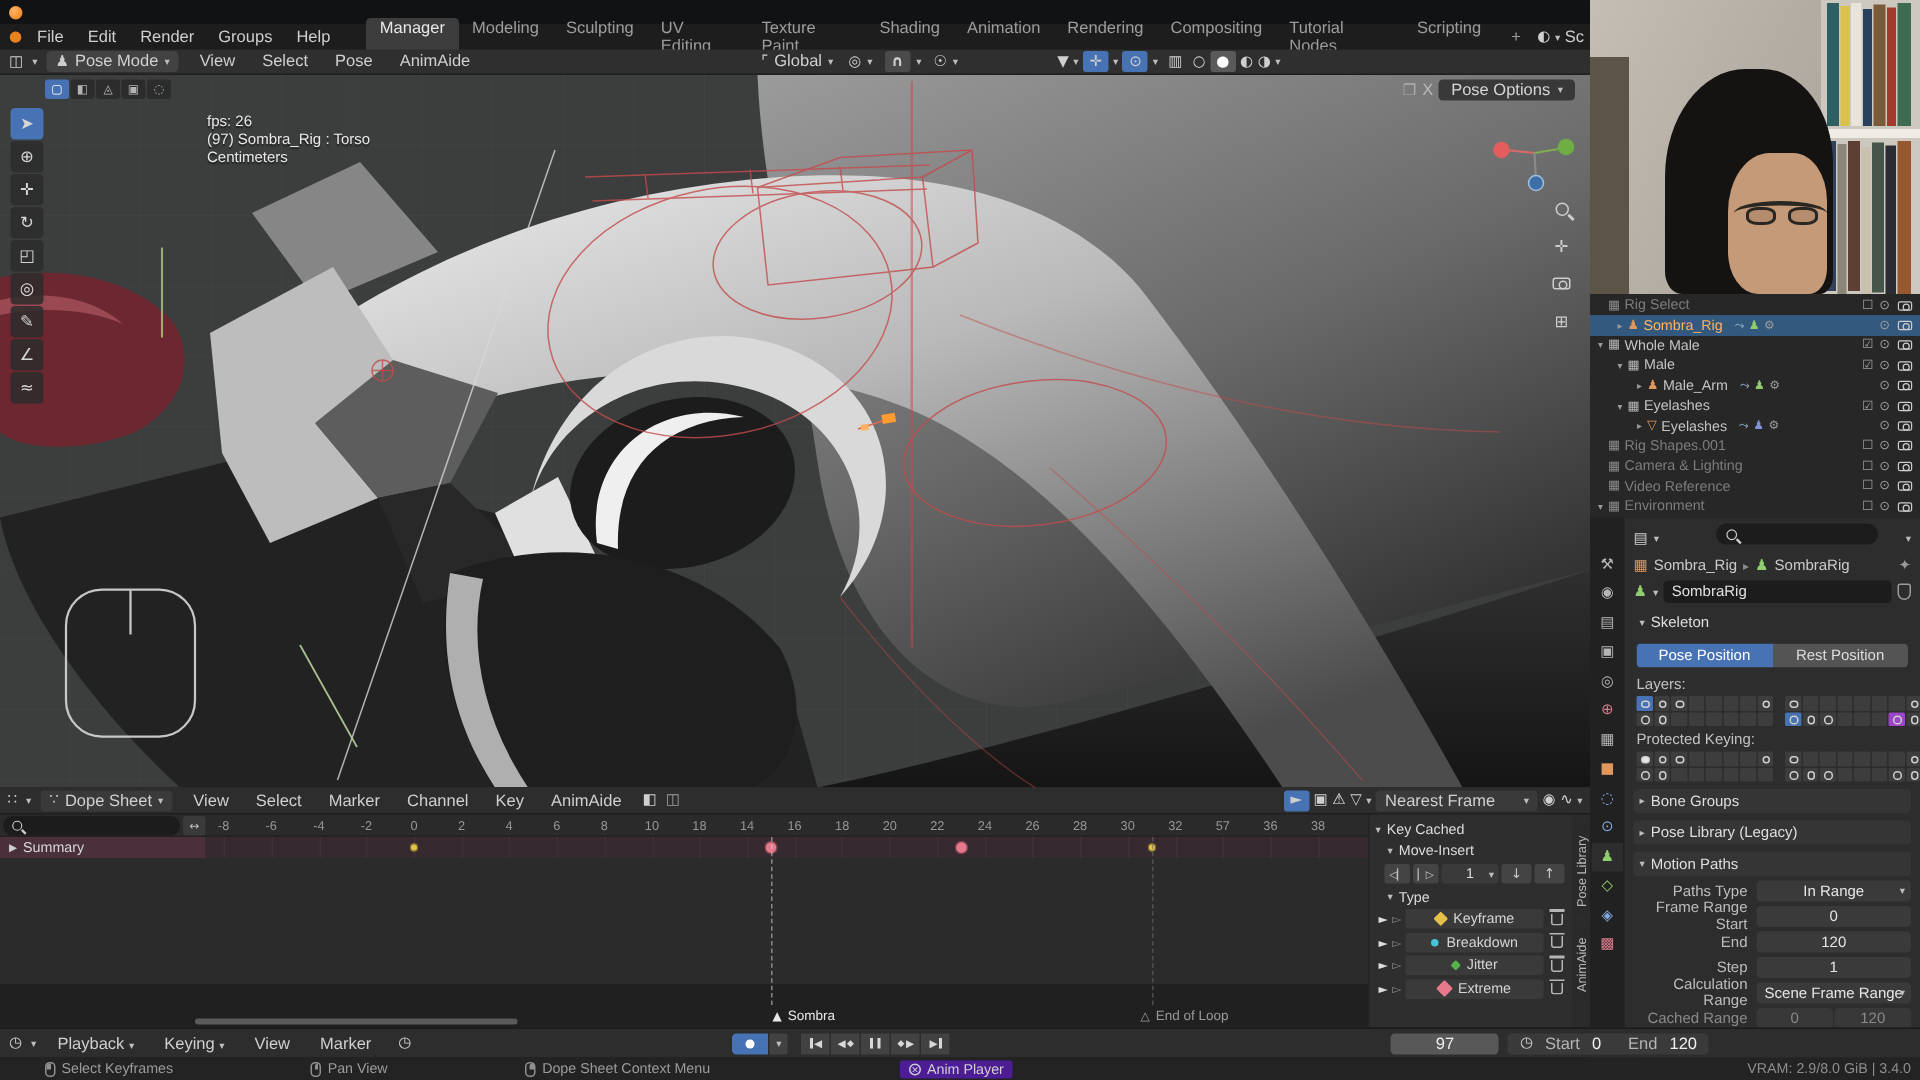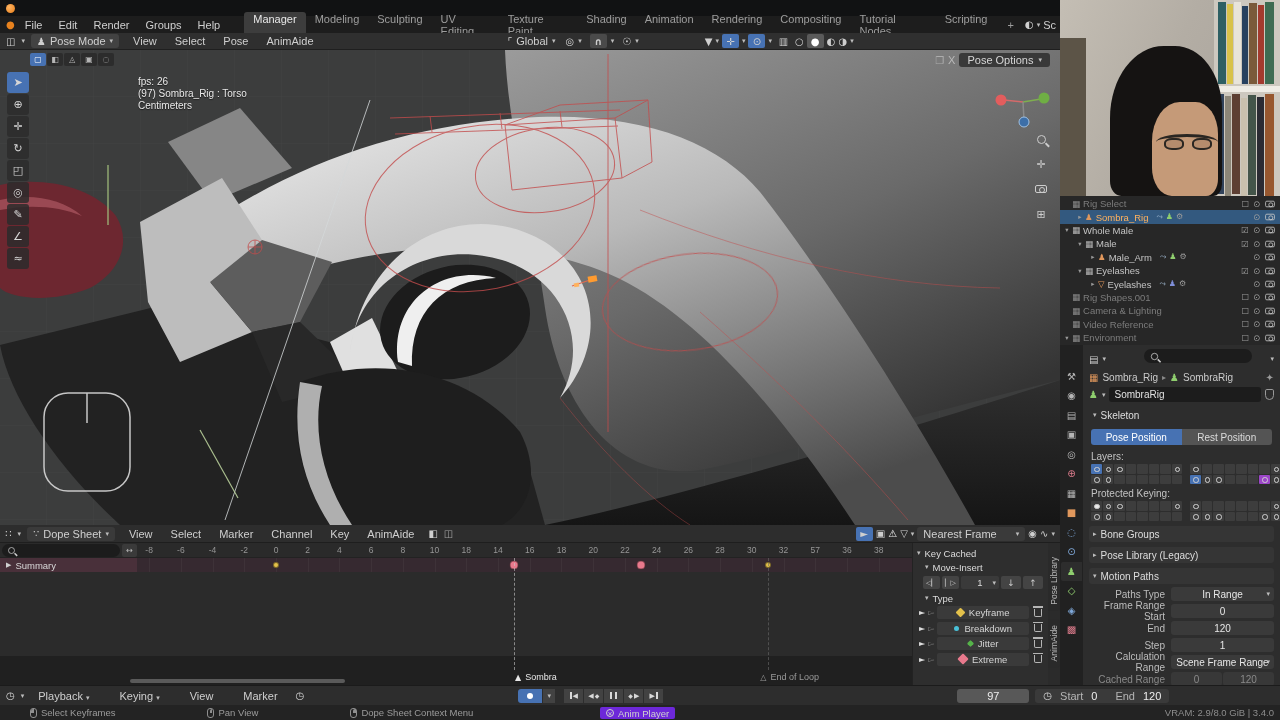--- a/index.html
+++ b/index.html
@@ -137,21 +137,21 @@
   .pill-gray { background:#585858; border-radius:3px; height:14px; display:flex; align-items:center; justify-content:center; color:#eee; }
 
   
   #statusbar { left:0; top:705px; width:1280px; height:15px; background:#232323; display:flex; align-items:center;
     font-size:9.5px; color:#9b9b9b; padding:0 8px; }
   .mouse { width:7px; height:10px; border:1px solid #8f8f8f; border-radius:3px; position:relative; margin-right:4px; flex:0 0 auto; }
   .mouse:after { content:""; position:absolute; width:3px; height:4px; background:#8f8f8f; border-radius:2px 0 0 0; }
   .mouse.m:after { left:2px; width:2px; }
   .mouse.r:after { right:0; }
   .hint { display:flex; align-items:center; }
-  #player-badge { position:absolute; left:600px; top:707px; background:#6d28d9; border-radius:2px; height:12px;
+  #player-badge { position:absolute; left:600px; top:707px; background:#4c1d95; border-radius:2px; height:12px;
     display:flex; align-items:center; gap:4px; padding:0 6px; color:#cfcfcf; font-size:9.5px; }
   .circx { width:8px; height:8px; border:1px solid #cfcfcf; border-radius:50%; font-size:6px; display:flex; align-items:center; justify-content:center; }
   #vram { position:absolute; right:6px; top:707px; color:#8d8d8d; font-size:9.5px; }
 </style>
 </head>
 <body>
 
 <div id="titlebar" class="abs">
   <span style="width:9px;height:9px;border-radius:50%;background:radial-gradient(circle at 35% 35%,#ffb463,#e87d17);display:inline-block;"></span>
 </div>
@@ -897,21 +897,21 @@
     <div id="ds-tabs">
         <span class="vtab">Pose Library</span>
         <span class="vtab">AnimAide</span>
       </div>
   </div>
 </div>
 
 <div id="playbar" class="abs">
   <span class="ico g">◷</span>
   <span class="chev g">▾</span>
-  <span id="pb-menus" class="row" style="gap:14px;">
+  <span id="pb-menus" class="row" style="gap:4px;">
       <span class="menu-item">Playback <span class="chev g">▾</span></span>
       <span class="menu-item">Keying <span class="chev g">▾</span></span>
       <span class="menu-item">View</span>
       <span class="menu-item">Marker</span>
     </span>
   <span class="ico g" style="margin-left:4px;">◷</span>
 
   <span style="margin-left:208px;display:flex;align-items:center;gap:1px;">
     <span id="rec">
         <span class="dot"></span>

